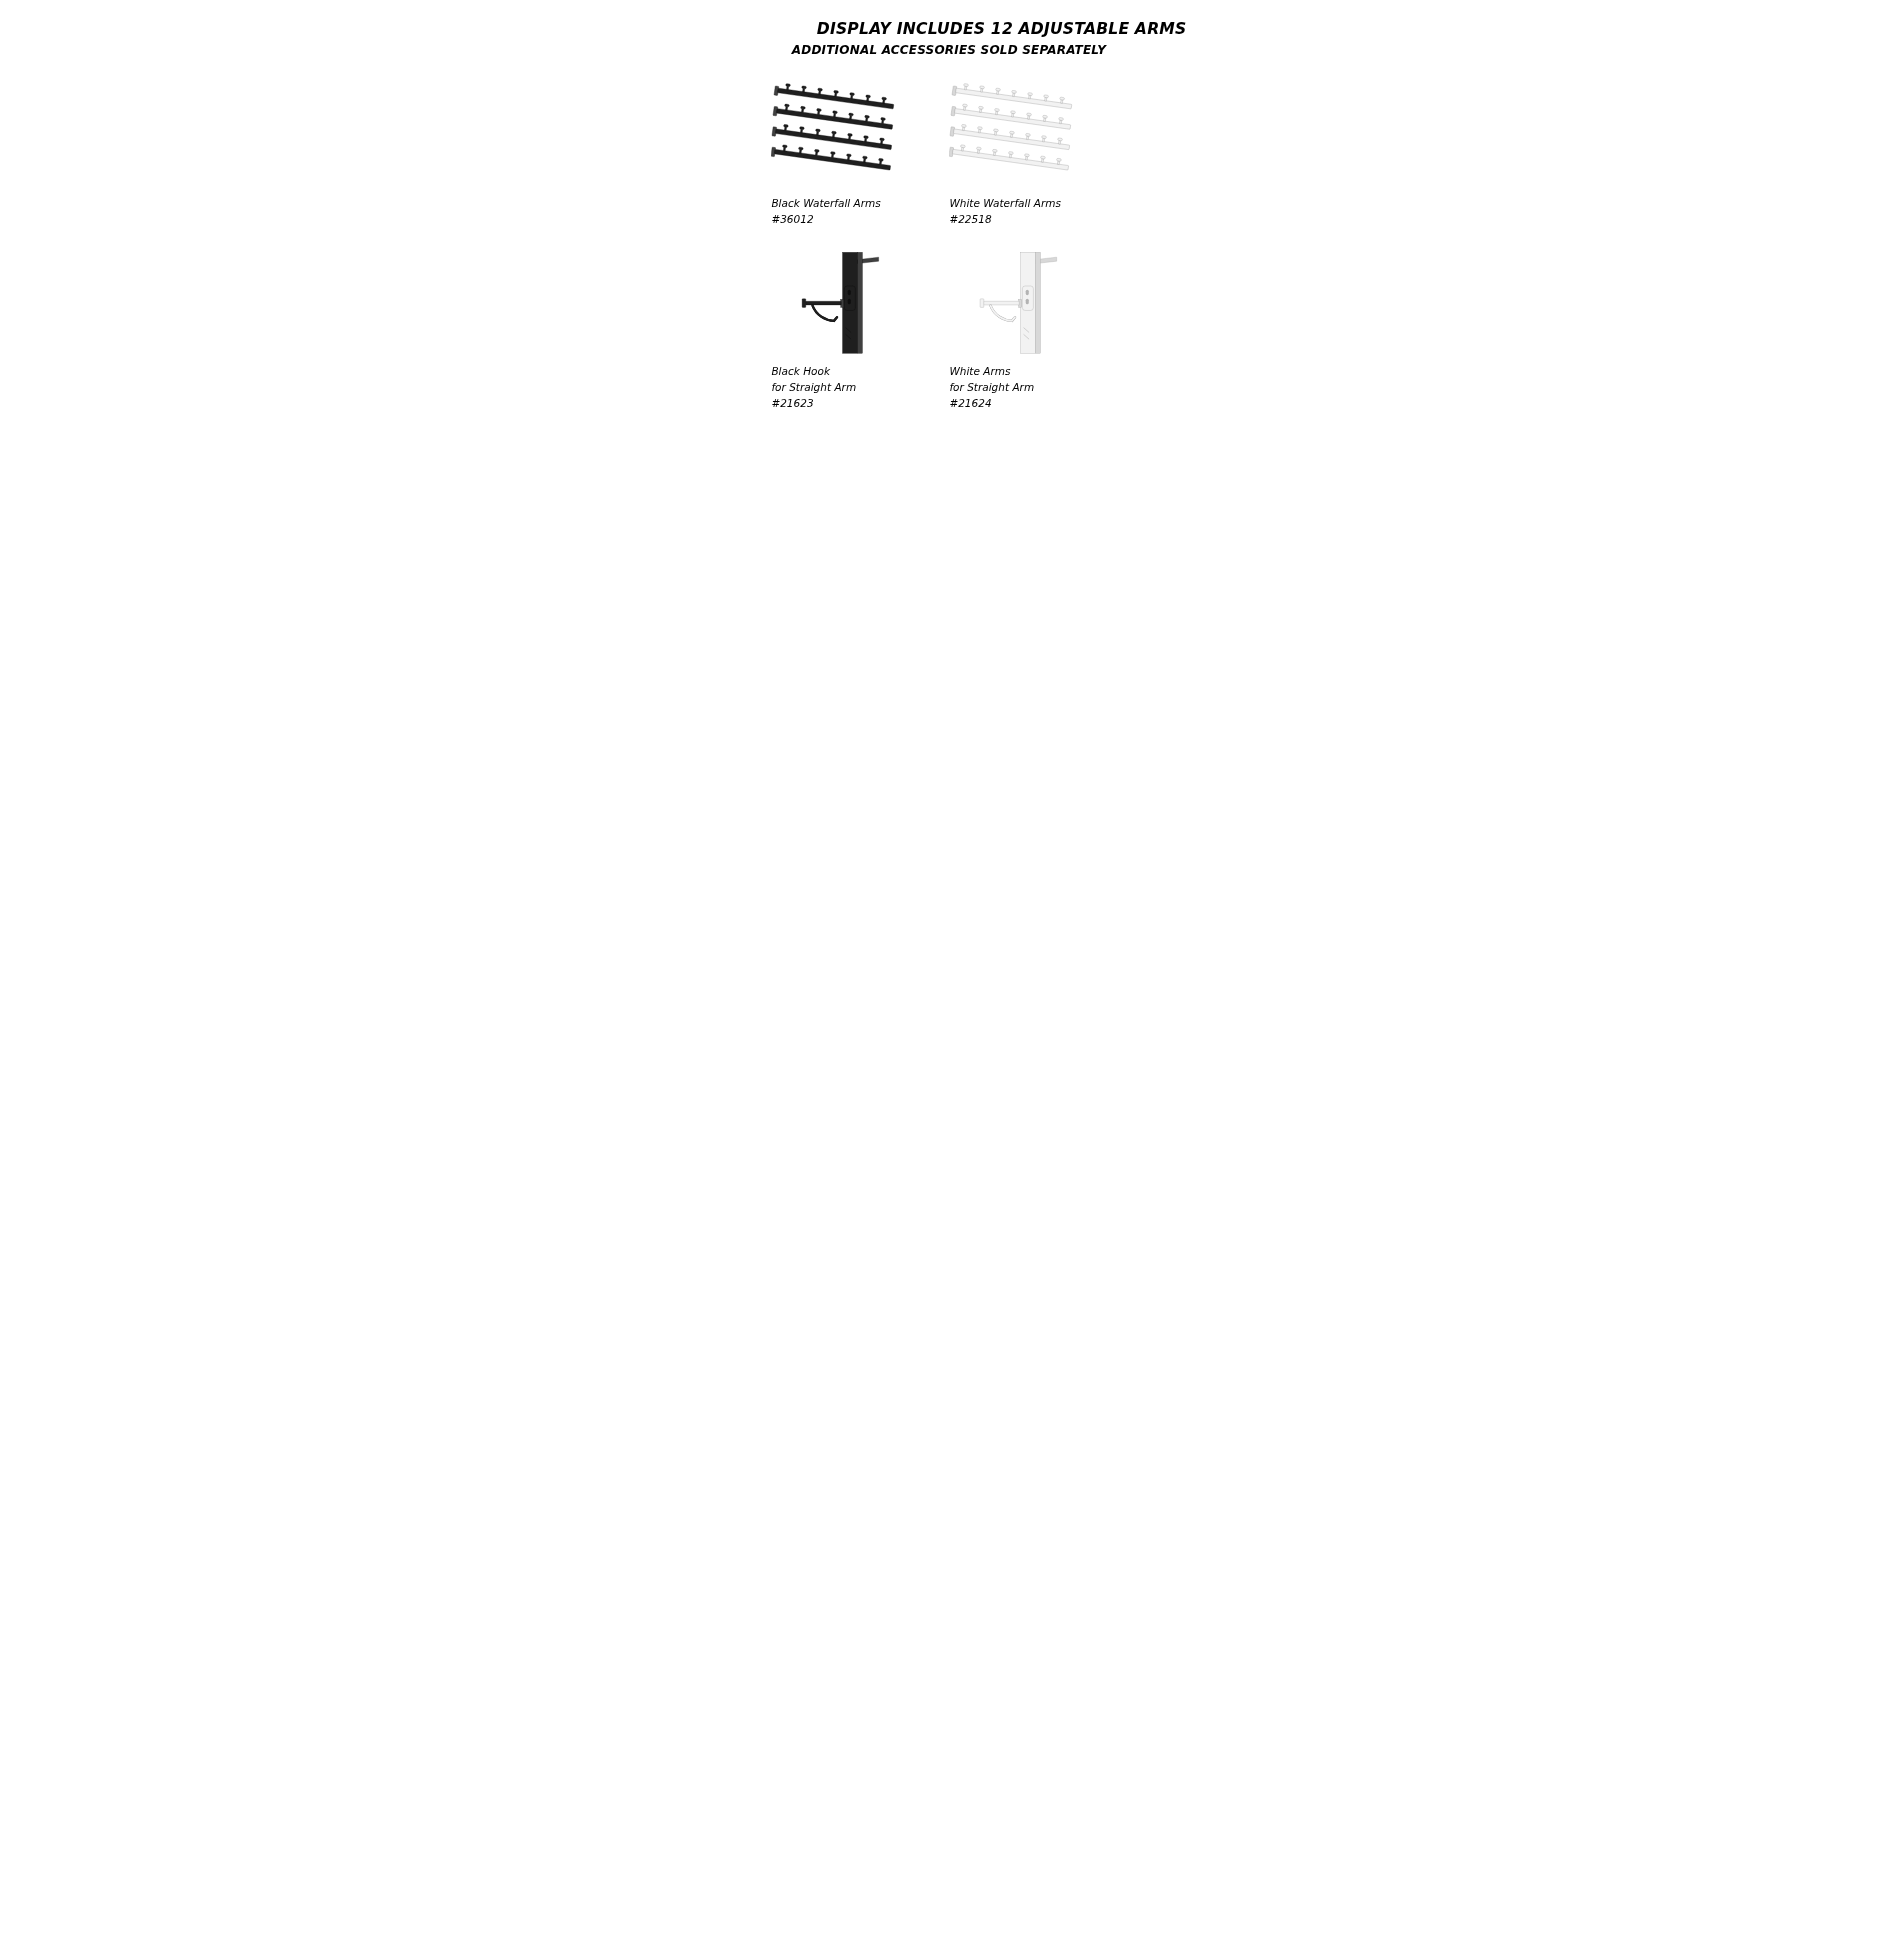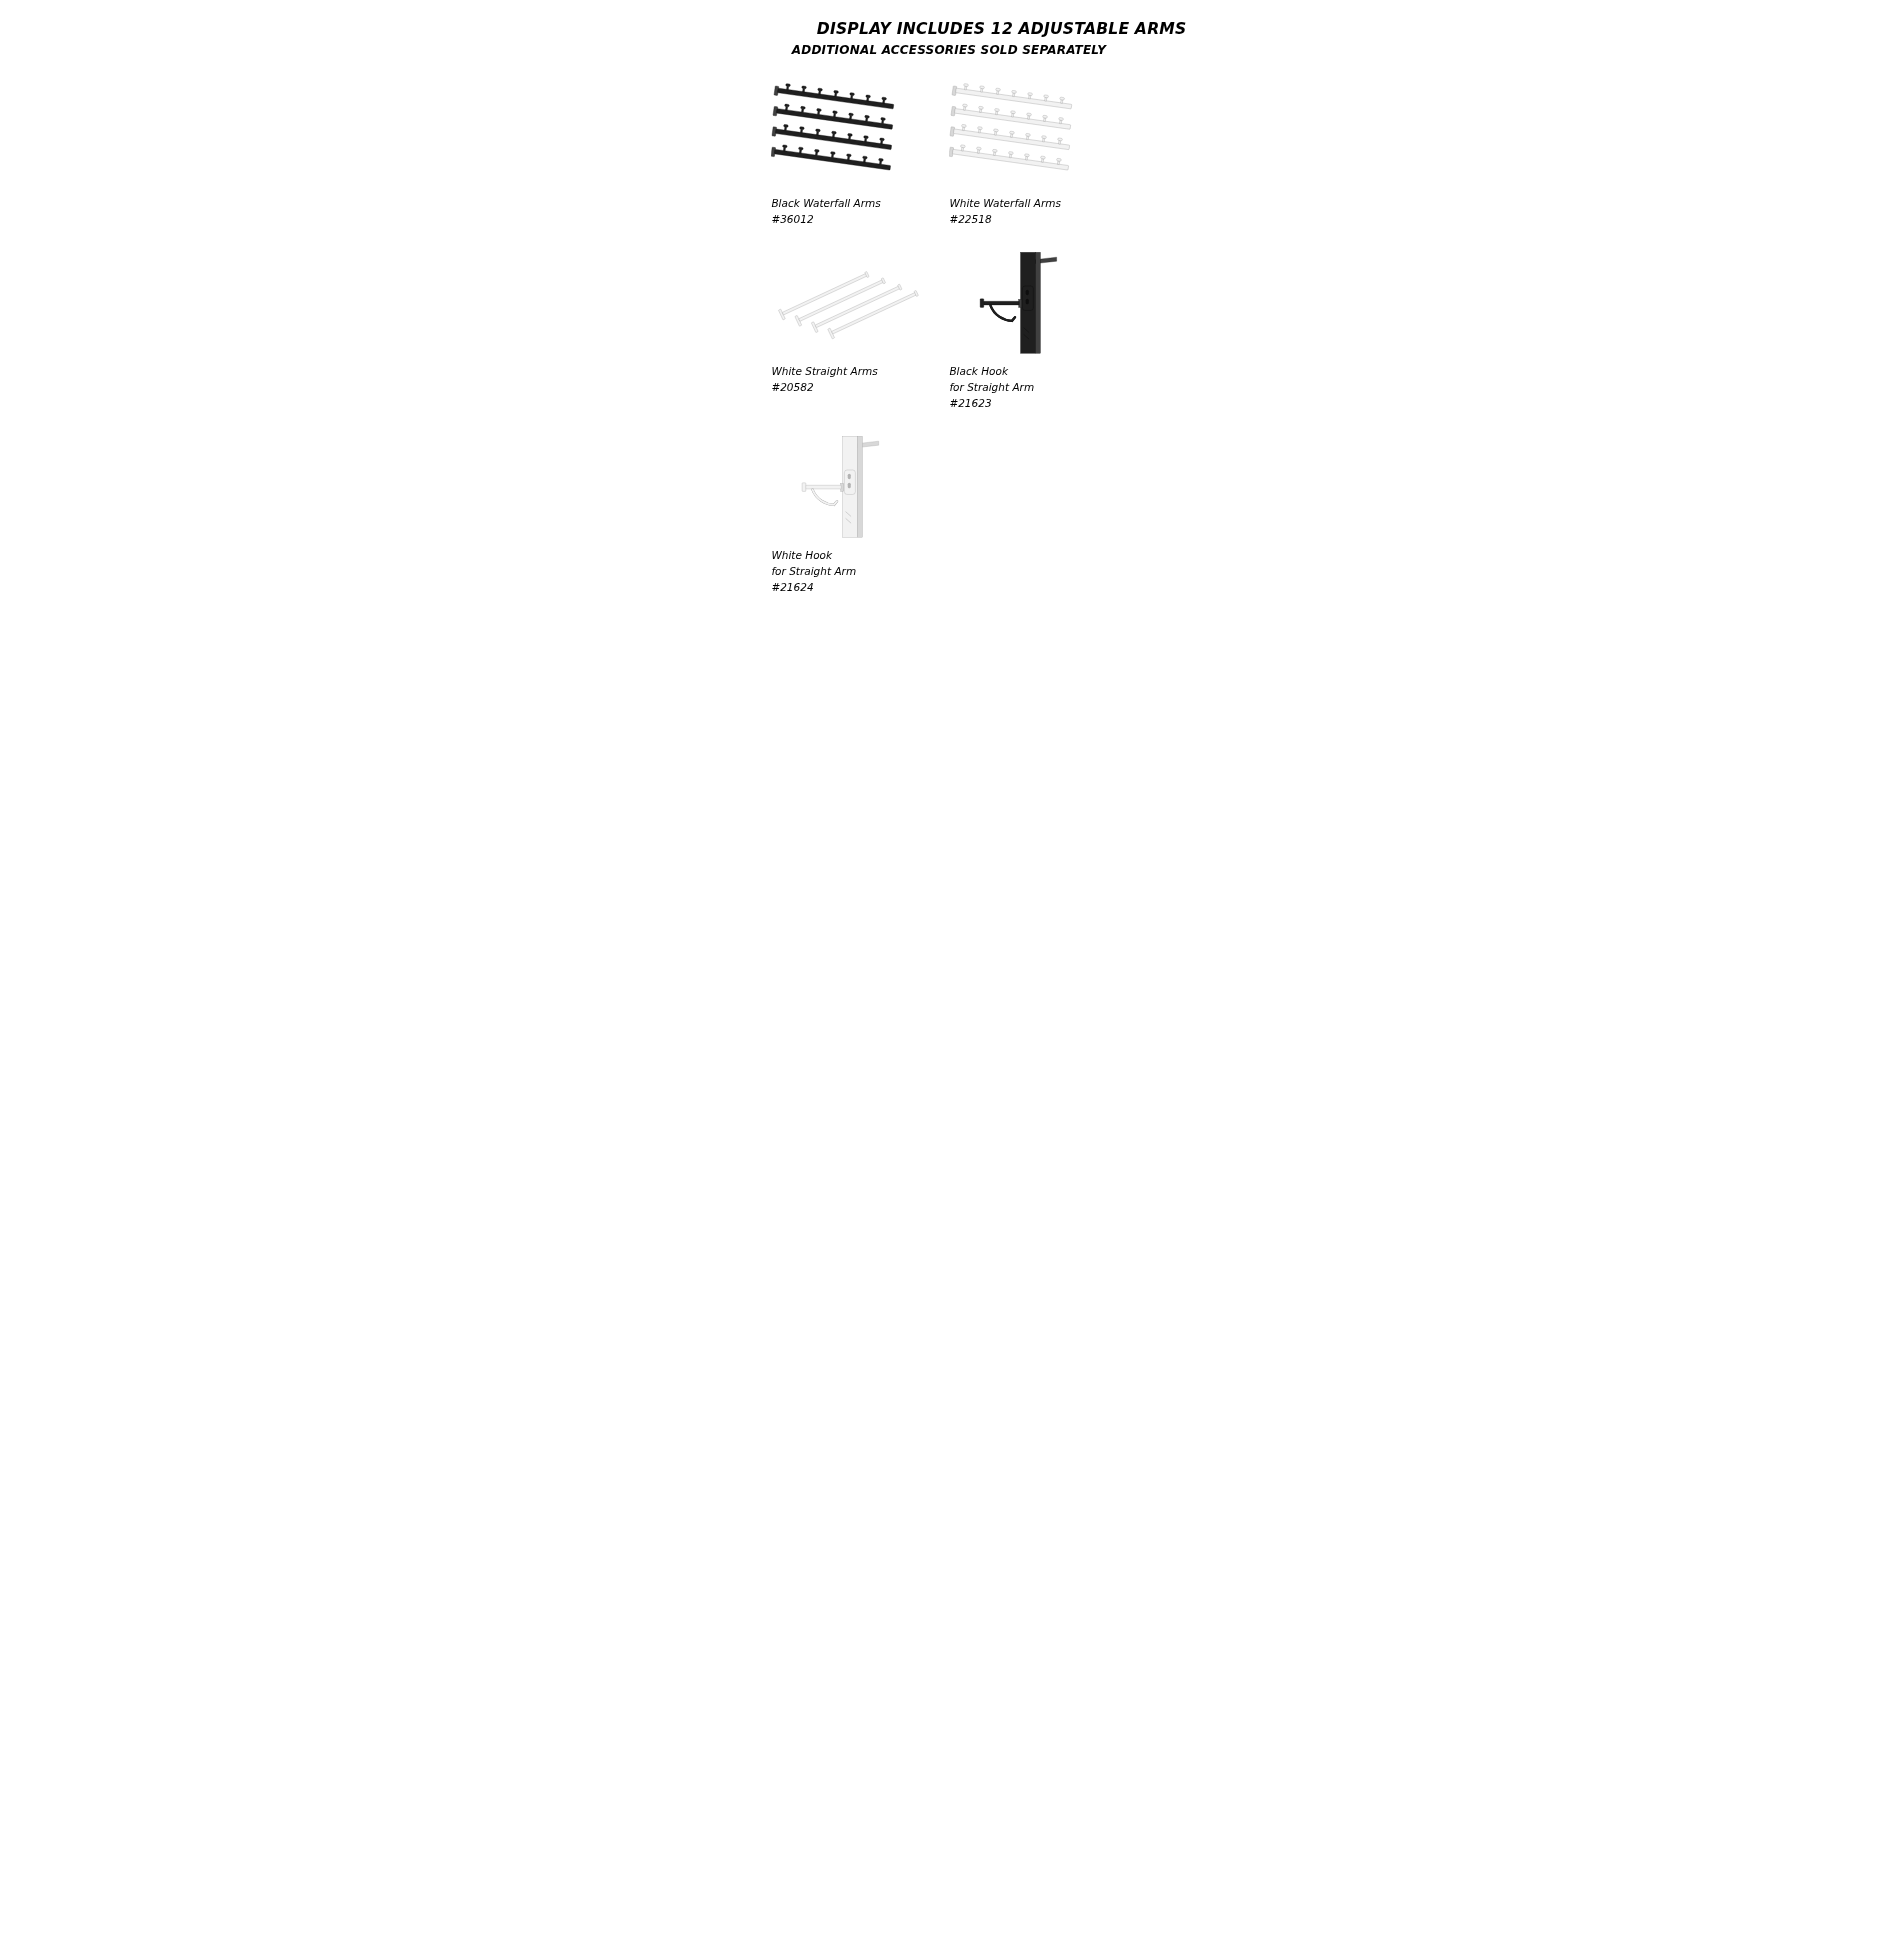--- a/index.html
+++ b/index.html
@@ -173,32 +173,20 @@
           </svg>
       </div>
       <figcaption class="caption">
         <div class="cap-line">White Waterfall Arms</div>
 
         <div class="cap-line">#22518</div>
       </figcaption>
     </figure>
 
 
-    <figure class="cell">
-      <div class="figure white straight">
-        <svg viewBox="0 0 500 300" role="img">
-            <use href="#sym-straight"></use>
-          </svg>
-      </div>
-      <figcaption class="caption">
-        <div class="cap-line">White Straight Arms</div>
-
-        <div class="cap-line">#20582</div>
-      </figcaption>
-    </figure>
 
     <figure class="cell">
       <div class="figure black hook">
         <svg viewBox="0 0 320 340" role="img">
             <use href="#sym-hook"></use>
           </svg>
       </div>
       <figcaption class="caption">
         <div class="cap-line">Black Hook</div>
         <div class="cap-line">for Straight Arm</div>
@@ -206,21 +194,21 @@
       </figcaption>
     </figure>
 
     <figure class="cell">
       <div class="figure white hook">
         <svg viewBox="0 0 320 340" role="img">
             <use href="#sym-hook"></use>
           </svg>
       </div>
       <figcaption class="caption">
-        <div class="cap-line">White Hook</div>
+        <div class="cap-line">White Arms</div>
         <div class="cap-line">for Straight Arm</div>
         <div class="cap-line">#21624</div>
       </figcaption>
     </figure>
 
   </div>
 </div>
 
 
 </body></html>

